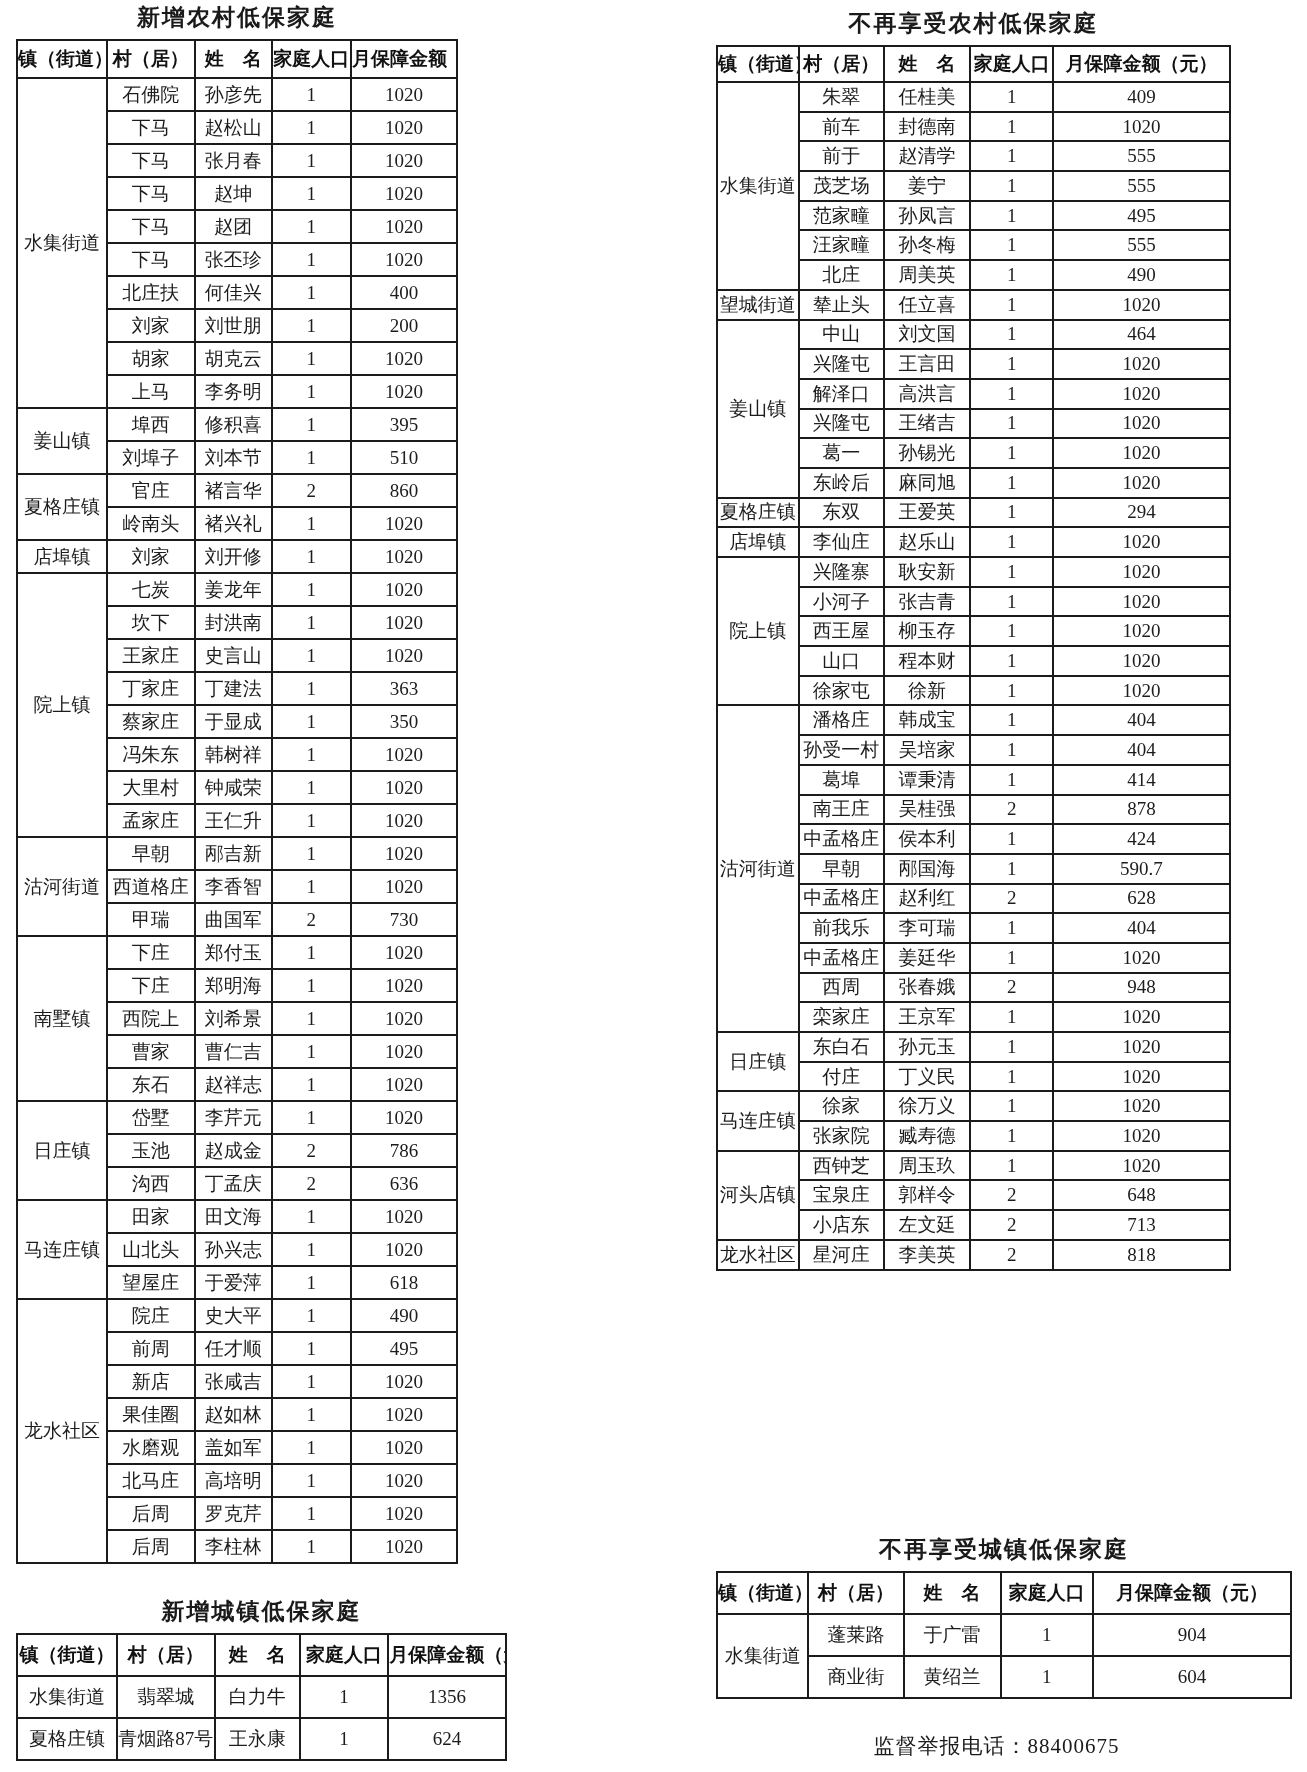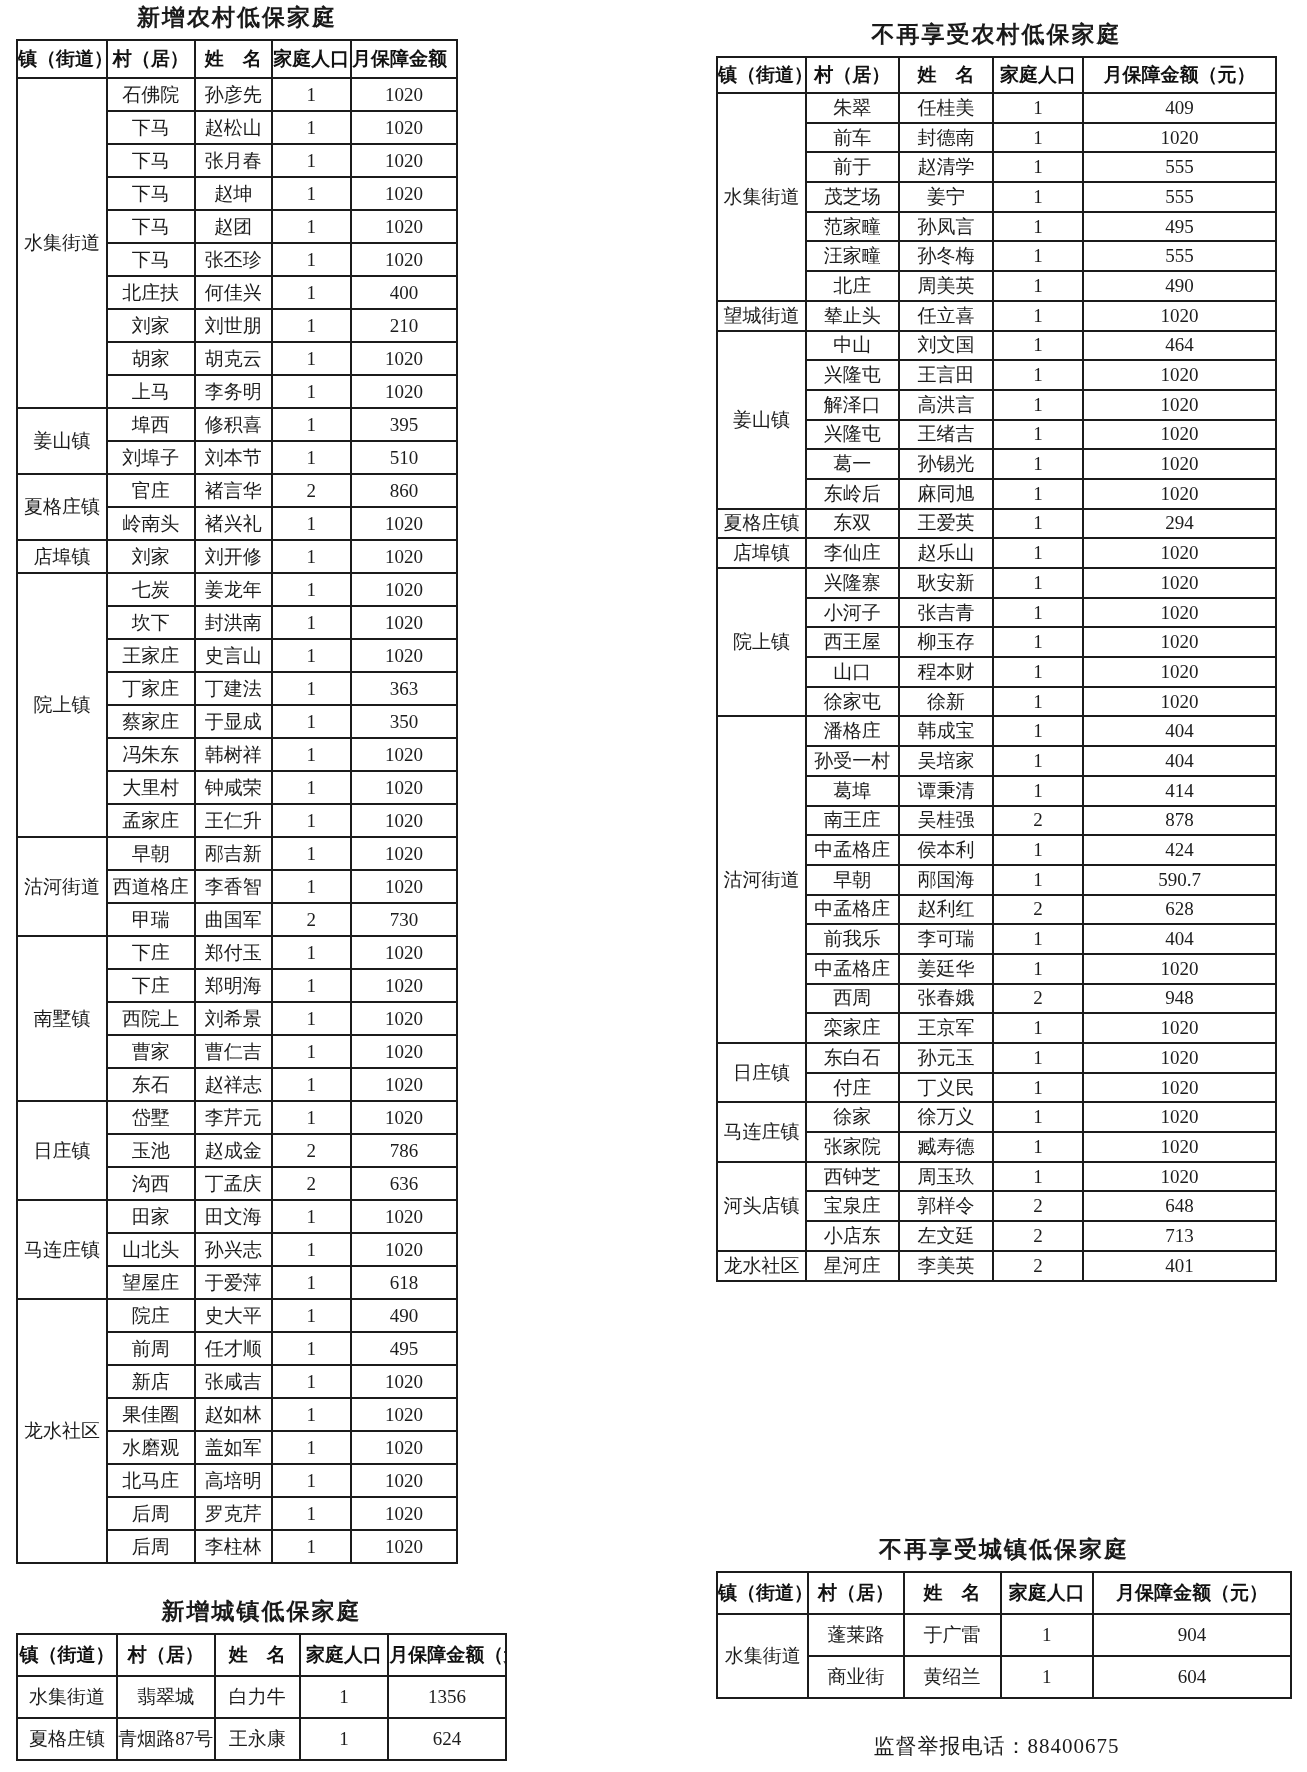--- a/index.html
+++ b/index.html
@@ -95,21 +95,21 @@
           <tr>
             <td>北庄扶</td>
             <td>何佳兴</td>
             <td>1</td>
             <td>400</td>
           </tr>
           <tr>
             <td>刘家</td>
             <td>刘世朋</td>
             <td>1</td>
-            <td>210</td>
+            <td>200</td>
           </tr>
           <tr>
             <td>胡家</td>
             <td>胡克云</td>
             <td>1</td>
             <td>1020</td>
           </tr>
           <tr>
             <td>上马</td>
             <td>李务明</td>
@@ -332,21 +332,21 @@
           <tr>
             <td>后周</td>
             <td>李柱林</td>
             <td>1</td>
             <td>1020</td>
           </tr>
         </tbody>
       </table>
   </div>
 
-  <div class="block" style="left:716px;top:21px;width:561px;">
+  <div class="block" style="left:716px;top:10px;width:515px;">
     <div class="tbl-title">不再享受农村低保家庭</div>
     <table class="grid t1">
         <colgroup>
           <col style="width: 15.9%;">
           <col style="width: 16.6%;">
           <col style="width: 16.9%;">
           <col style="width: 16.1%;">
           <col style="width: 34.5%;">
         </colgroup>
         <thead>
@@ -601,21 +601,21 @@
             <td>小店东</td>
             <td>左文廷</td>
             <td>2</td>
             <td>713</td>
           </tr>
           <tr>
             <td rowspan="1">龙水社区</td>
             <td>星河庄</td>
             <td>李美英</td>
             <td>2</td>
-            <td>401</td>
+            <td>818</td>
           </tr>
         </tbody>
       </table>
   </div>
 
   <div class="block" style="left:16px;top:1598px;width:491px;">
     <div class="tbl-title">新增城镇低保家庭</div>
     <table class="grid t2">
         <colgroup>
           <col style="width: 20.4%;">

